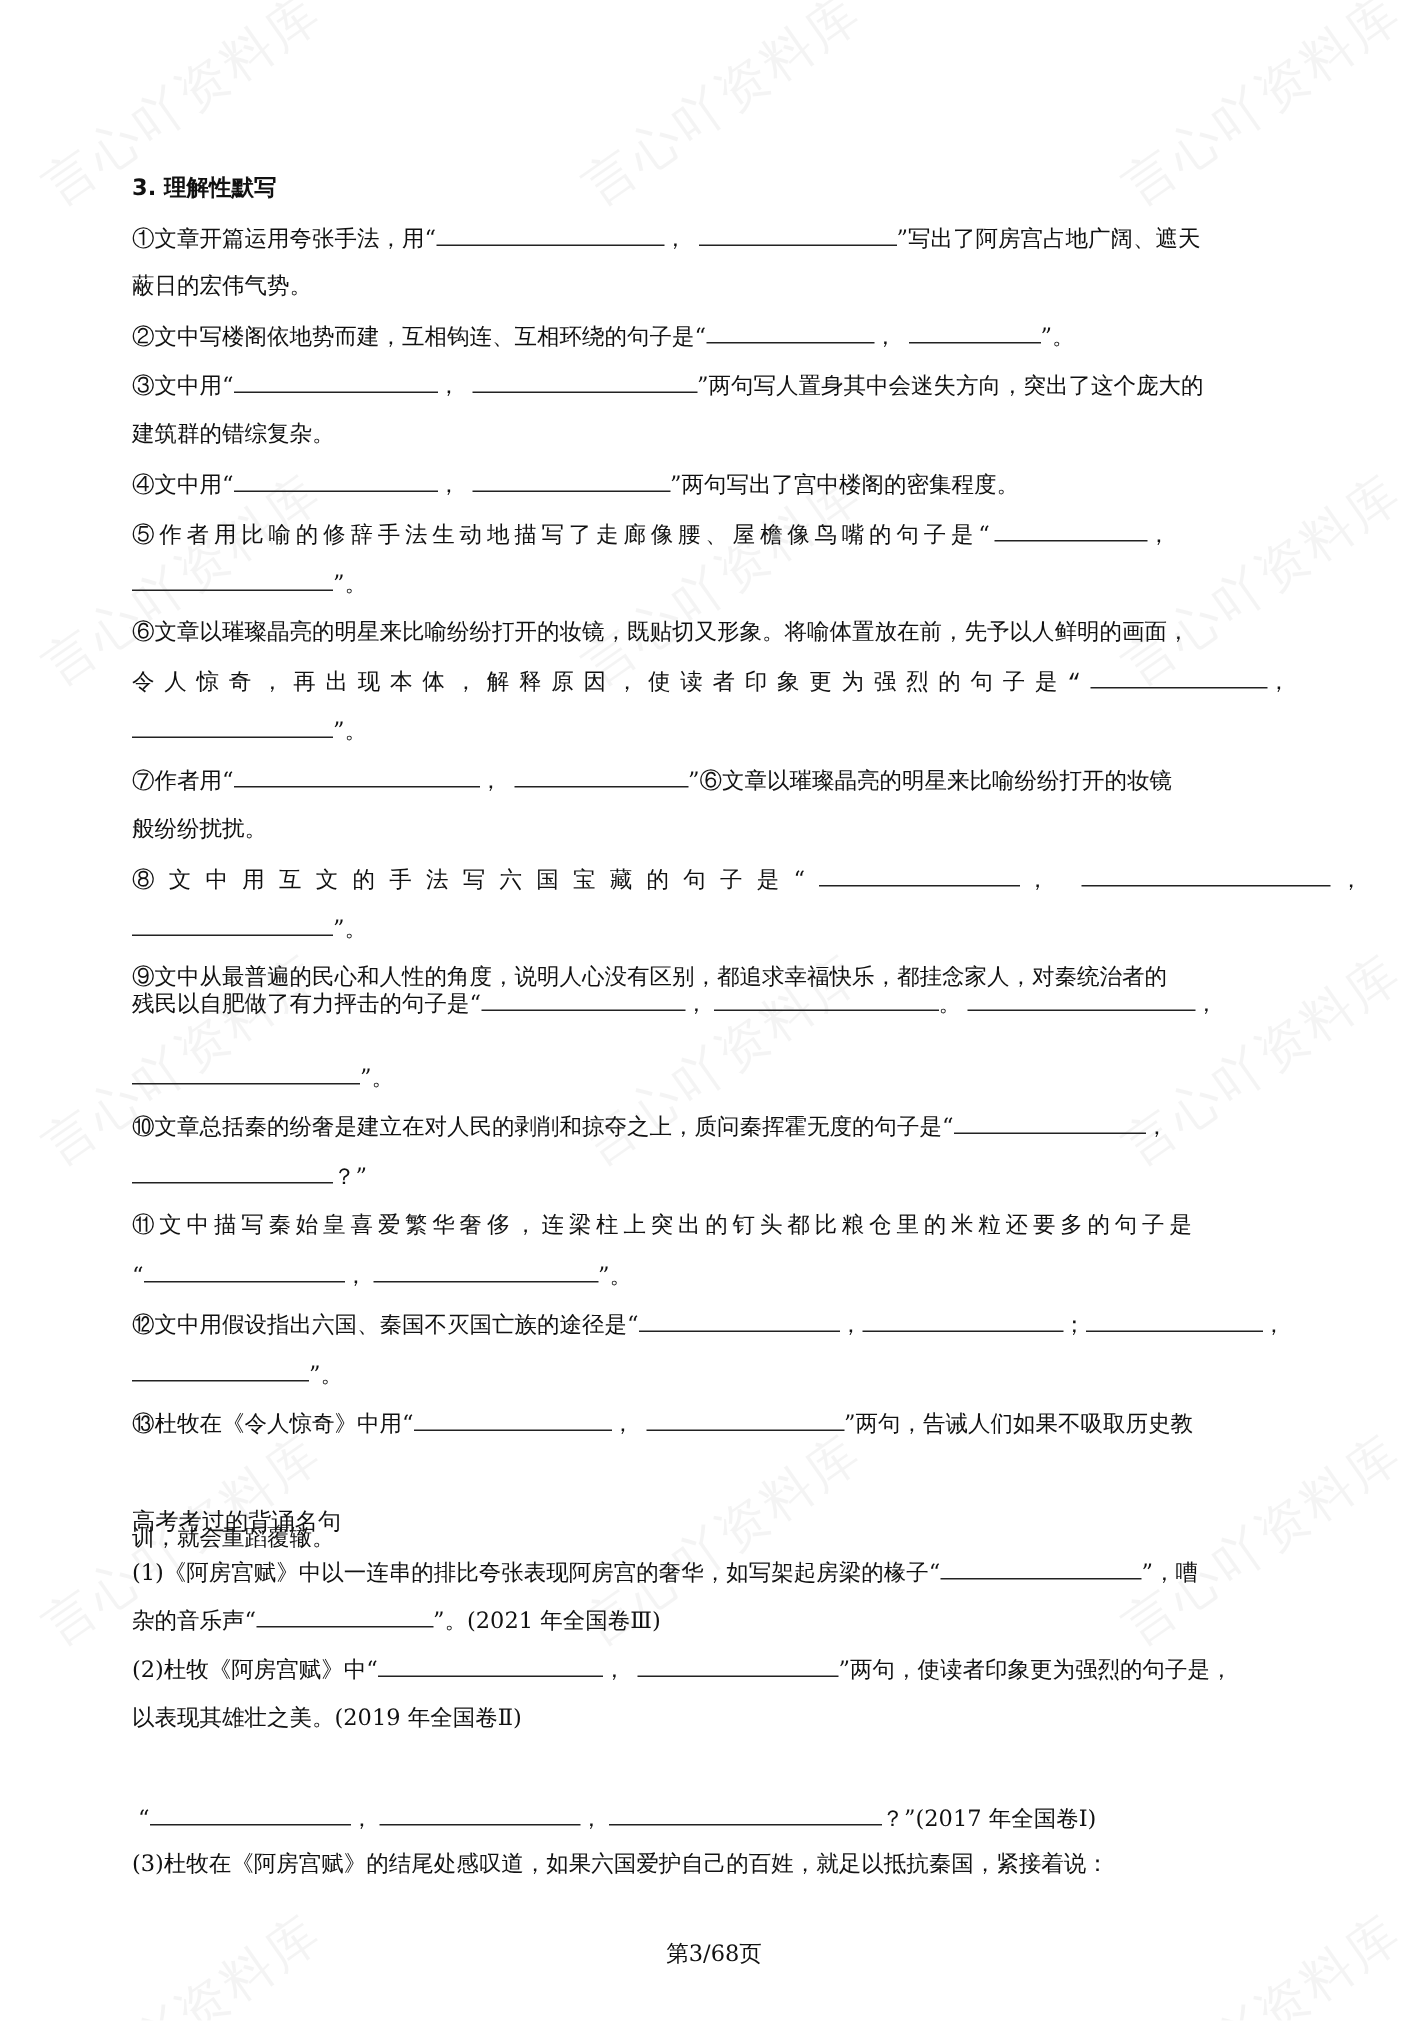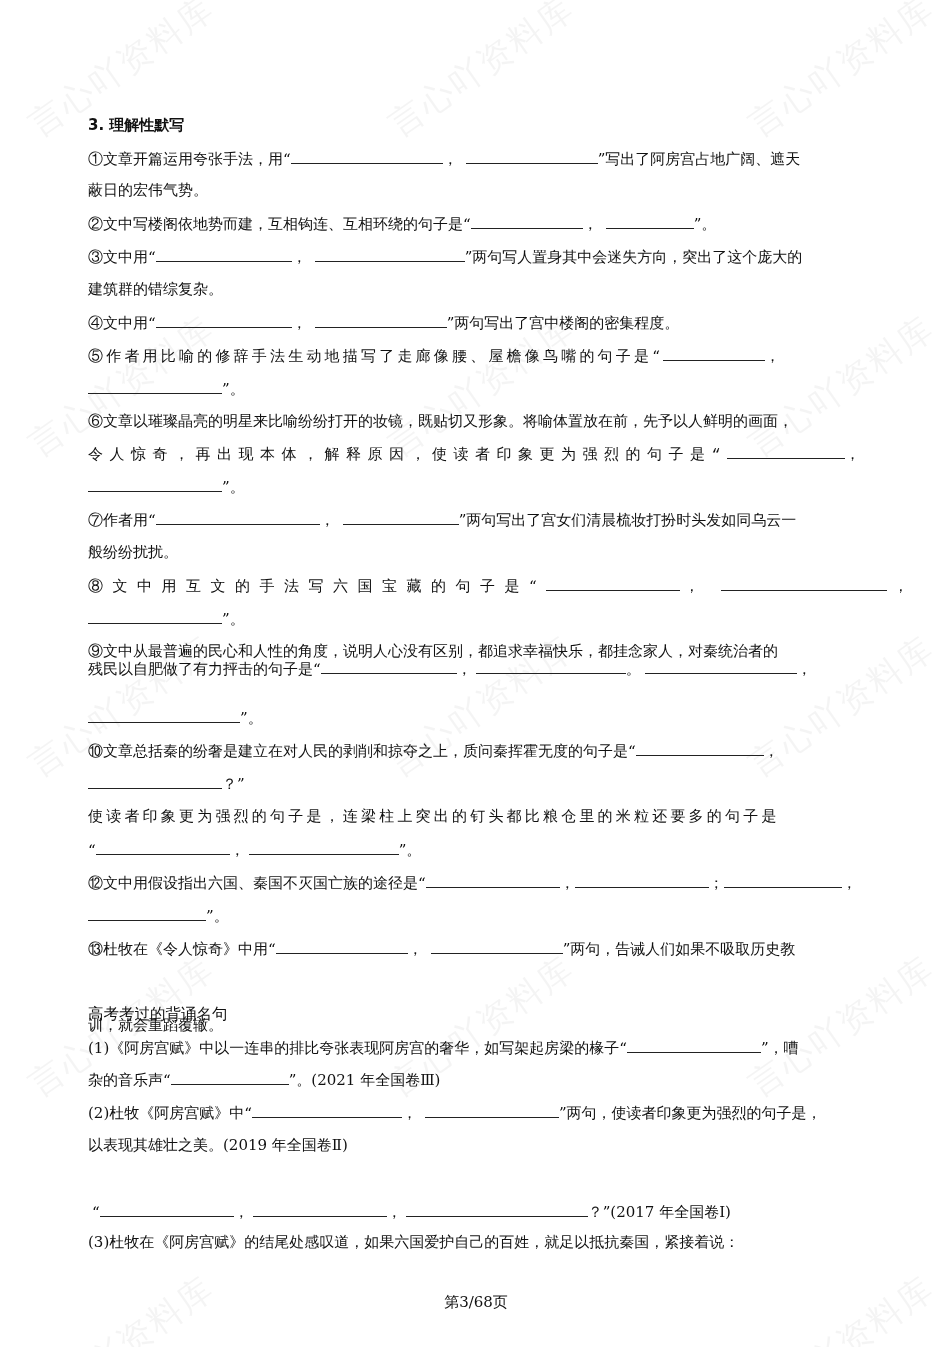--- a/index.html
+++ b/index.html
@@ -68,21 +68,21 @@
 
   <div class="line" style="top:411px">⑥文章以璀璨晶亮的明星来比喻纷纷打开的妆镜，既贴切又形象。将喻体置放在前，先予以人鲜明的画面，</div>
   <div class="line" style="top:443px">
     <span class="spaced">令人惊奇，再出现本体，解释原因，使读者印象更为强烈的句子是“</span><span class="blank" style="width:118px"></span><span>，</span>
   </div>
   <div class="line" style="top:476px">
     <span class="blank" style="width:134px"></span><span>”。</span>
   </div>
 
   <div class="line" style="top:509px">
-    <span>⑦作者用“</span><span class="blank" style="width:164px"></span><span>，</span><span class="blank" style="width:116px;margin-left:8px"></span><span>”两句写出了宫女们清晨梳妆打扮时头发如同乌云一</span>
+    <span>⑦作者用“</span><span class="blank" style="width:164px"></span><span>，</span><span class="blank" style="width:116px;margin-left:8px"></span><span>”⑥文章以璀璨晶亮的明星来比喻纷纷打开的妆镜</span>
   </div>
   <div class="line" style="top:542px">般纷纷扰扰。</div>
 
   <div class="line" style="top:575px">
     <span class="spaced2">⑧文中用互文的手法写六国宝藏的句子是“</span><span class="blank" style="width:134px"></span><span style="margin:0 22px 0 4px">，</span><span class="blank" style="width:166px"></span><span style="margin-left:6px">，</span>
   </div>
   <div class="line" style="top:608px">
     <span class="blank" style="width:134px"></span><span>”。</span>
   </div>
 
@@ -95,21 +95,21 @@
   </div>
 
   <div class="line" style="top:740px">
     <span>⑩文章总括秦的纷奢是建立在对人民的剥削和掠夺之上，质问秦挥霍无度的句子是“</span><span class="blank" style="width:128px"></span><span>，</span>
   </div>
   <div class="line" style="top:773px">
     <span class="blank" style="width:134px"></span><span>？”</span>
   </div>
 
   <div class="line" style="top:806px">
-    <span class="spaced3">使读者印象更为强烈的句子是，连梁柱上突出的钉头都比粮仓里的米粒还要多的句子是</span>
+    <span class="spaced3">⑪文中描写秦始皇喜爱繁华奢侈，连梁柱上突出的钉头都比粮仓里的米粒还要多的句子是</span>
   </div>
   <div class="line" style="top:839px">
     <span>“</span><span class="blank" style="width:134px"></span><span>，</span><span class="blank" style="width:150px;margin-left:4px"></span><span>”。</span>
   </div>
 
   <div class="line" style="top:872px">
     <span>⑫文中用假设指出六国、秦国不灭国亡族的途径是“</span><span class="blank" style="width:134px"></span><span>，</span><span class="blank" style="width:134px"></span><span>；</span><span class="blank" style="width:118px"></span><span>，</span>
   </div>
   <div class="line" style="top:905px">
     <span class="blank" style="width:118px"></span><span>”。</span>

